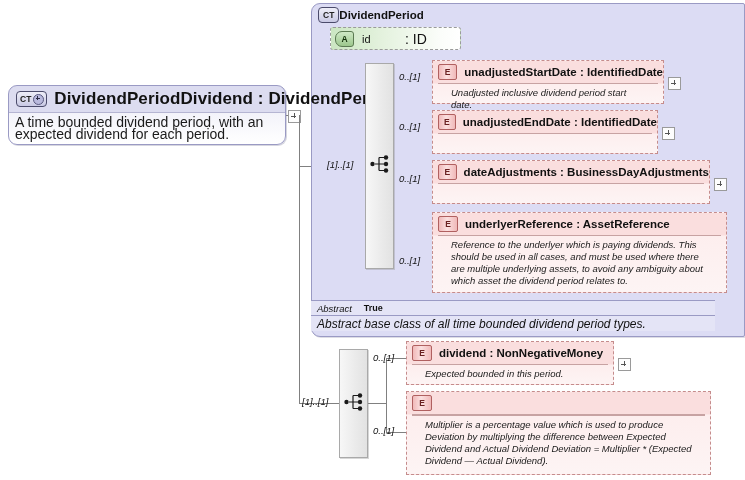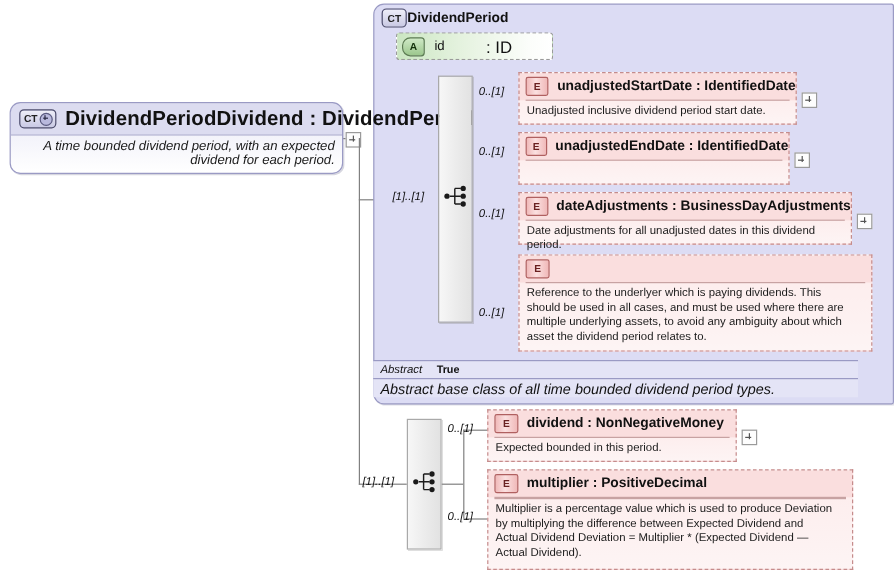--- a/index.html
+++ b/index.html
@@ -30,21 +30,21 @@
   }
   #ct-ref .hdr .title {
     font-size: 17px; font-weight: bold; color: #111; margin-left: 7px;
     letter-spacing: 0.1px; white-space: nowrap; text-align: center;
   }
   #ct-ref .docarea {
     border-top: 1px solid #b5b5d2;
     padding: 3px 6px 2px 6px;
   }
   #ct-ref .doc {
-    font-size: 11px; font-style: italic; color: #1a1a1a; line-height: 12px; text-align: right;
+    font-size: 14px; color: #1a1a1a; line-height: 12px;
   }
 
   
   .ct-icon {
     display:inline-flex; align-items:center; justify-content:center;
     height: 14px; padding: 0 2px 0 3px;
     border: 1px solid #4b4b6b; border-radius: 4px;
     background: linear-gradient(to bottom,#eeeef8,#c9c9e4);
     font-size: 8.5px; font-weight: bold; color:#222; line-height: 12px;
   }
@@ -127,22 +127,23 @@
   .elem {
     border: 1px dashed #c58c8c;
     background: linear-gradient(to bottom,#fadede 0%,#fadede 22px,#fdeeee 23px, #fdf4f4 100%);
   }
   .elem .ehdr { display:flex; align-items:center; height: 22px; padding-left: 5px; }
   .elem .ehdr .title {
     font-size: 11.5px; font-weight: bold; color:#111; margin-left: 7px; white-space: nowrap;
   }
   .elem .sep { border-top: 1px solid #c7a2a2; margin: 0 5px; }
   .elem .edoc {
-    font-size: 9.5px; color:#1a1a1a; line-height: 12px;
+    font-size: 9.5px; font-style: italic; color:#1a1a1a; line-height: 12px;
     padding: 3px 16px 3px 6px;
+    margin-left: 12px;
   }
   .elem .facet {
     display:flex; align-items:center; padding: 2px 6px 2px 6px;
     font-size: 9.5px; font-style: italic; color:#111;
   }
   .elem .facet .fval { font-size: 8px; color:#444; margin-left: 12px; font-style: normal; }
   .e-icon {
     display:inline-flex; align-items:center; justify-content:center;
     width: 18px; height: 14px;
     border: 1px solid #b06060; border-radius: 2px;
@@ -280,49 +281,48 @@
   </div>
   <div class="card" style="left:399px; top:121px;">0..[1]</div>
   <div class="exp" style="left:662px; top:127px;"></div>
 
   <div class="elem abs" style="left:432px; top:160px; width:278px; height:44px;">
     <div class="ehdr">
       <span class="e-icon">E</span>
       <span class="title">dateAdjustments  :  BusinessDayAdjustments</span>
     </div>
     <div class="sep"></div>
-    <div class="edoc">Date adjustments for all unadjusted dates in this dividend period.</div>
   </div>
   <div class="card" style="left:399px; top:173px;">0..[1]</div>
   <div class="exp" style="left:714px; top:178px;"></div>
 
   <div class="elem abs" style="left:432px; top:212px; width:295px; height:81px;">
     <div class="ehdr">
       <span class="e-icon">E</span>
+      <span class="title">underlyerReference  :  AssetReference</span>
     </div>
     <div class="sep"></div>
     <div class="edoc">Reference to the underlyer which is paying dividends. This should be used in all cases, and must be used where there are multiple underlying assets, to avoid any ambiguity about which asset the dividend period relates to.</div>
   </div>
   <div class="card" style="left:399px; top:255px;">0..[1]</div>
 
   <div class="elem abs" style="left:406px; top:341px; width:208px; height:44px;">
     <div class="ehdr">
       <span class="e-icon">E</span>
       <span class="title">dividend  :  NonNegativeMoney</span>
     </div>
     <div class="sep"></div>
     <div class="edoc">Expected bounded in this period.</div>
   </div>
   <div class="card" style="left:373px; top:352px;">0..[1]</div>
   <div class="exp" style="left:618px; top:358px;"></div>
 
   <div class="elem abs" style="left:406px; top:391px; width:305px; height:84px;">
     <div class="ehdr">
       <span class="e-icon">E</span>
-      <span class="title">multiplier  :  PositiveDecimal</span>
     </div>
     <div class="sep"></div>
     <div class="sep"></div>
     <div class="edoc">Multiplier is a percentage value which is used to produce Deviation by multiplying the difference between Expected Dividend and Actual Dividend Deviation = Multiplier * (Expected Dividend — Actual Dividend).</div>
   </div>
   <div class="card" style="left:373px; top:425px;">0..[1]</div>
 
 </div>
 
 </body></html>

